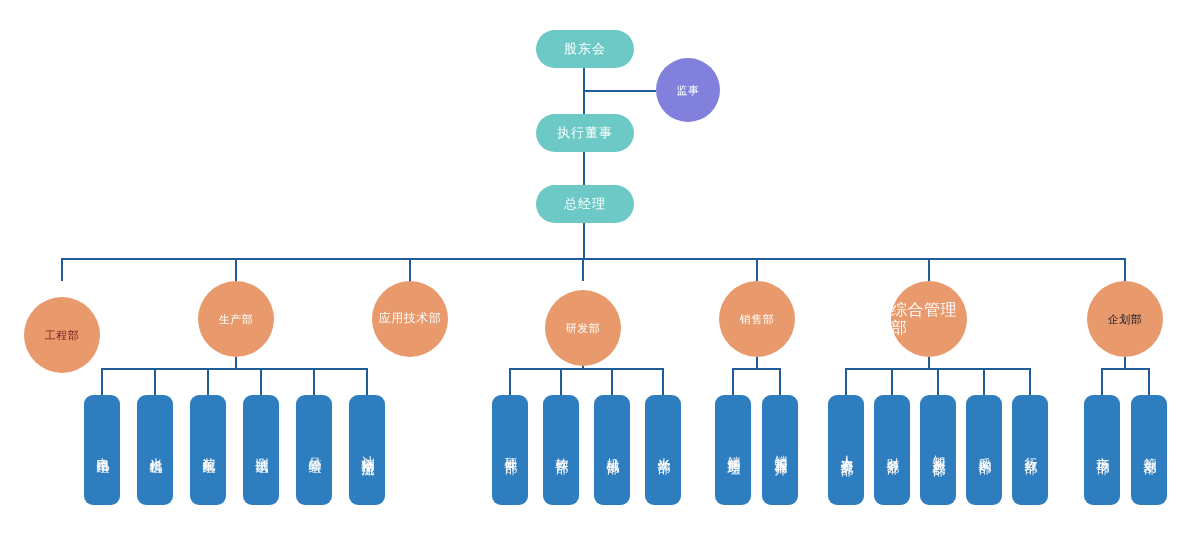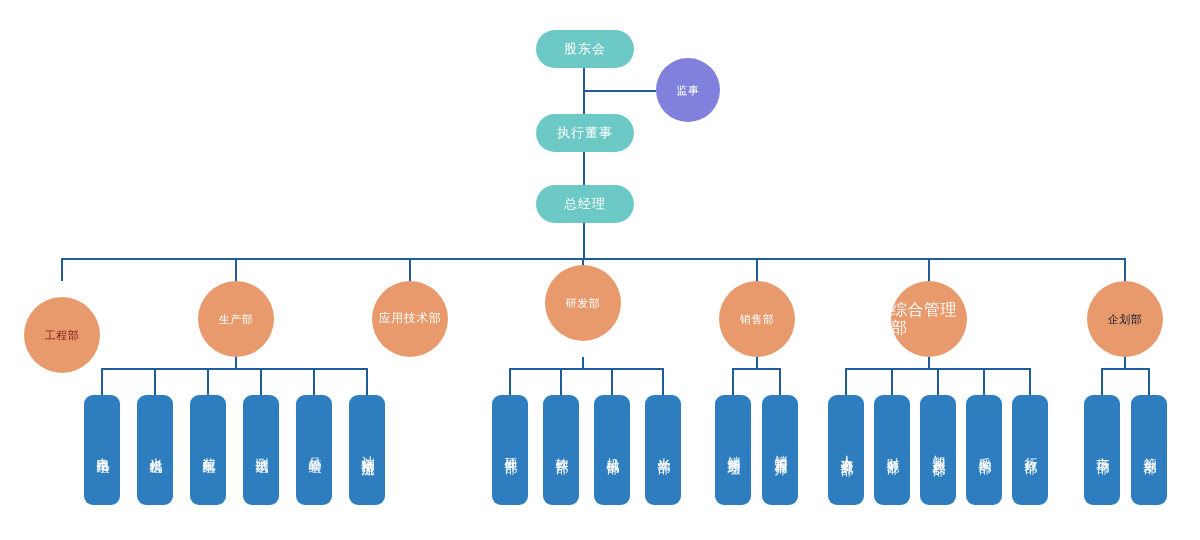--- a/index.html
+++ b/index.html
@@ -131,21 +131,21 @@
       </div>
       <div class="node vbox" style="left: 296px; top: 395px; width: 36px; height: 110px; background: rgb(46, 126, 191); color: rgb(255, 255, 255);">
         <span>品管组</span>
       </div>
       <div class="node vbox" style="left: 349px; top: 395px; width: 36px; height: 110px; background: rgb(46, 126, 191); color: rgb(255, 255, 255);">
         <span>计划物流组</span>
       </div>
       <div class="node circle" style="left: 372px; top: 281px; width: 76px; height: 76px; background: rgb(232, 154, 108); color: rgb(255, 255, 255); font-size: 12px;">
         <span>应用技术部</span>
       </div>
-      <div class="node circle" style="left: 545px; top: 265px; width: 76px; height: 76px; background: rgb(232, 154, 108); color: rgb(255, 255, 255);">
+      <div class="node circle" style="left: 545px; top: 290px; width: 76px; height: 76px; background: rgb(232, 154, 108); color: rgb(255, 255, 255);">
         <span>研发部</span>
       </div>
       <div class="node vbox" style="left: 492px; top: 395px; width: 36px; height: 110px; background: rgb(46, 126, 191); color: rgb(255, 255, 255);">
         <span>硬件部</span>
       </div>
       <div class="node vbox" style="left: 543px; top: 395px; width: 36px; height: 110px; background: rgb(46, 126, 191); color: rgb(255, 255, 255);">
         <span>软件部</span>
       </div>
       <div class="node vbox" style="left: 594px; top: 395px; width: 36px; height: 110px; background: rgb(46, 126, 191); color: rgb(255, 255, 255);">
         <span>机械部</span>

